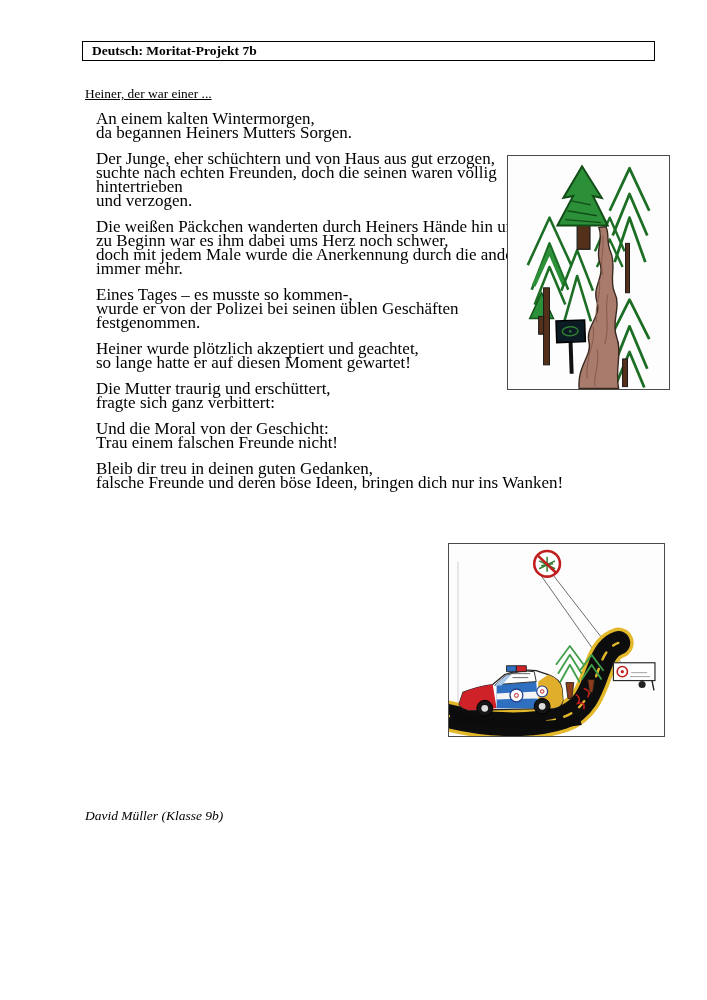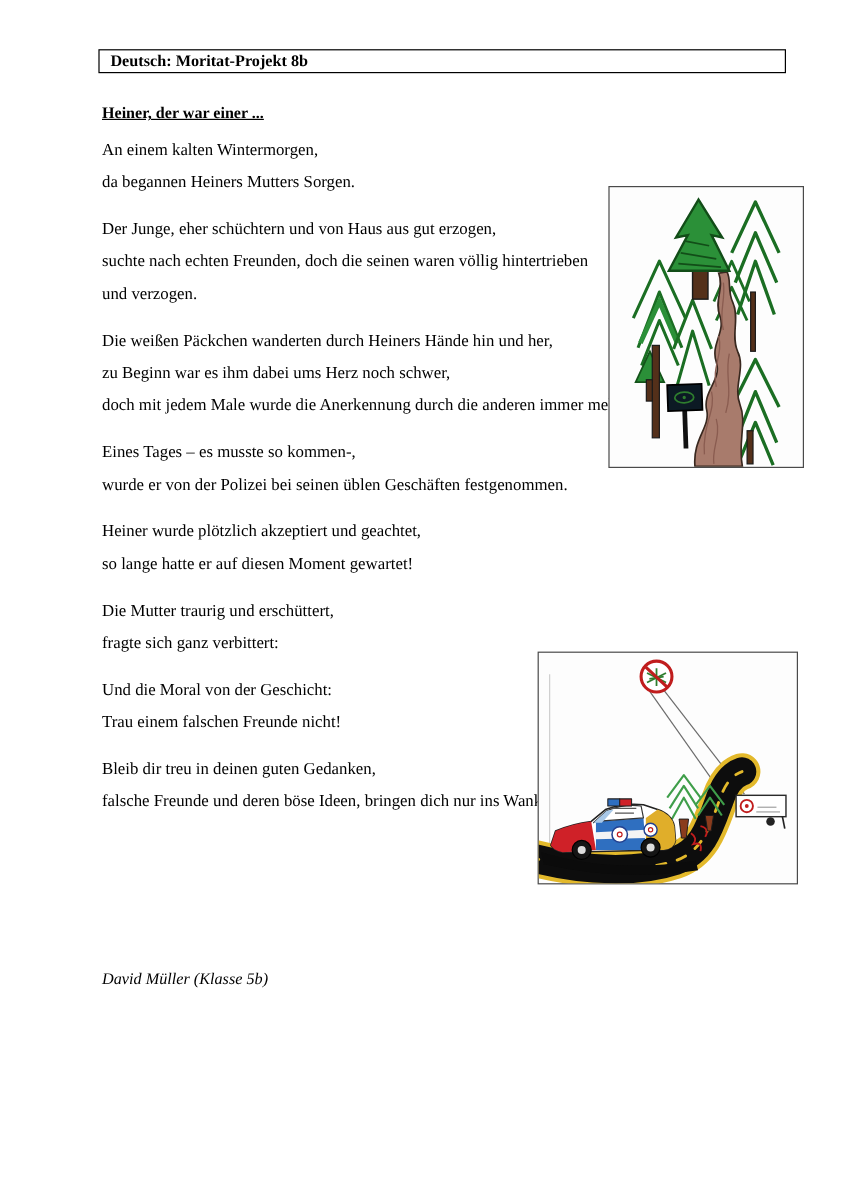--- a/index.html
+++ b/index.html
@@ -10,58 +10,57 @@
   .header-box{
     position:absolute;left:82px;top:41px;width:573px;height:20px;
     border:1px solid #000;box-sizing:border-box;
   }
   .header-box span{
     display:block;font-weight:bold;font-size:13.5px;line-height:18px;padding-left:9px;
   }
   .poem-title{
     position:absolute;left:85px;top:86px;font-size:13.4px;
     text-decoration:underline;
-    font-weight:bold;
   }
   .poem{
-    position:absolute;left:85px;top:112px;width:470px;
-    font-size:14px;line-height:27px;
+    position:absolute;left:96px;top:112px;width:470px;
+    font-size:17px;line-height:14px;
   }
   .poem p.stanza{margin:0 0 12px 0;}
   .signature{
     position:absolute;left:85px;top:808px;font-size:13.5px;font-style:italic;
   }
   .illus{
     position:absolute;background:#fdfdfd;border:1px solid #4a4a4a;box-sizing:border-box;
   }
   .illus-forest{left:507px;top:155px;width:163px;height:235px;}
   .illus-police{left:448px;top:543px;width:217px;height:194px;}
   .illus svg{display:block;width:100%;height:100%;}
 </style>
 </head>
 <body>
 
 <div class="header-box">
-  <span>Deutsch: Moritat-Projekt 8b</span>
+  <span>Deutsch: Moritat-Projekt 7b</span>
 </div>
 
 <div class="poem-title">Heiner, der war einer ...</div>
 
 <div class="poem">
     <p class="stanza">An einem kalten Wintermorgen,<br>da begannen Heiners Mutters Sorgen.</p>
     <p class="stanza">Der Junge, eher schüchtern und von Haus aus gut erzogen,<br>suchte nach echten Freunden, doch die seinen waren völlig hintertrieben<br>und verzogen.</p>
     <p class="stanza">Die weißen Päckchen wanderten durch Heiners Hände hin und her,<br>zu Beginn war es ihm dabei ums Herz noch schwer,<br>doch mit jedem Male wurde die Anerkennung durch die anderen immer mehr.</p>
     <p class="stanza">Eines Tages – es musste so kommen-,<br>wurde er von der Polizei bei seinen üblen Geschäften festgenommen.</p>
     <p class="stanza">Heiner wurde plötzlich akzeptiert und geachtet,<br>so lange hatte er auf diesen Moment gewartet!</p>
     <p class="stanza">Die Mutter traurig und erschüttert,<br>fragte sich ganz verbittert:</p>
     <p class="stanza">Und die Moral von der Geschicht:<br>Trau einem falschen Freunde nicht!</p>
     <p class="stanza">Bleib dir treu in deinen guten Gedanken,<br>falsche Freunde und deren böse Ideen, bringen dich nur ins Wanken!</p>
   </div>
 
-<div class="signature">David Müller (Klasse 5b)</div>
+<div class="signature">David Müller (Klasse 9b)</div>
 
 <div class="illus illus-forest" aria-label="forest-drawing">
   <svg viewBox="0 0 163 235">
 
     <g fill="none" stroke="var(--tree-outline)" stroke-width="2.6" stroke-linejoin="round">
       <path d="M20,110 L42,62 L64,110"></path>
       <path d="M24,135 L42,88 L61,135"></path>
       <path d="M27,150 L42,112 L58,150"></path>
     </g>
     <path d="M26,131 L42,96 L57,131" fill="none" stroke="var(--tree-green)" stroke-width="4"></path>

